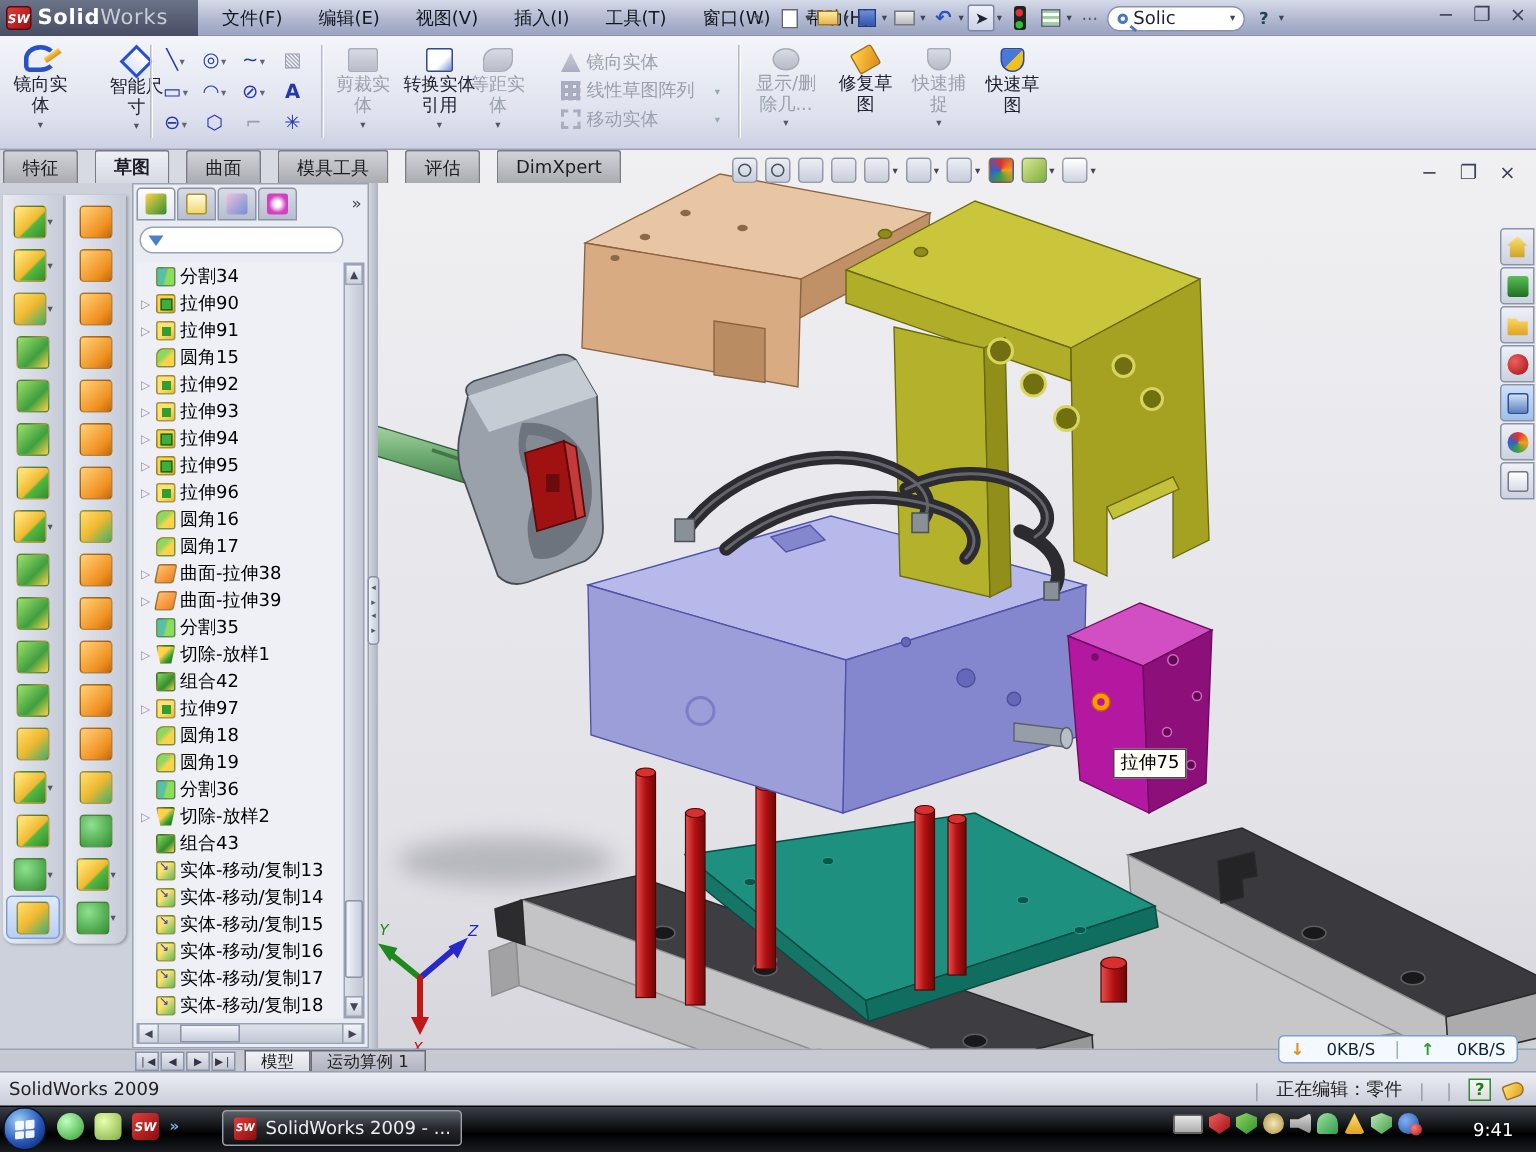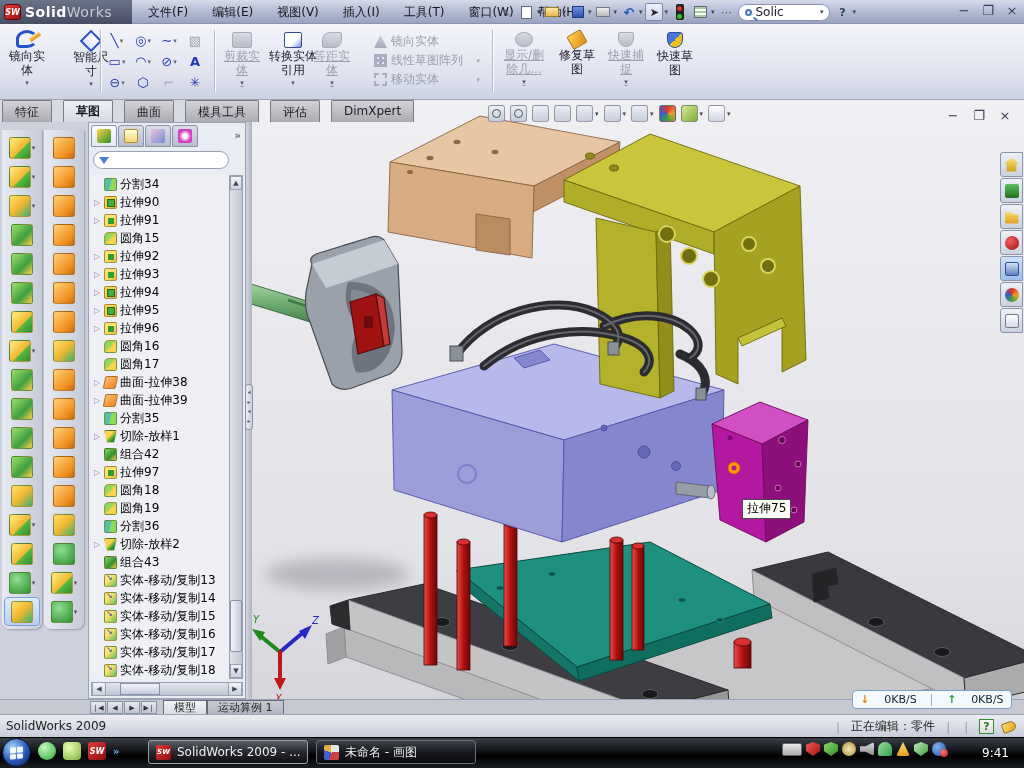--- a/index.html
+++ b/index.html
@@ -40,21 +40,21 @@
   #winbtns { right:4px; top:3px; display:flex; gap:8px; }
   .winb { color:#3a4158; font-size:13px; width:16px; text-align:center; }
 
   
   #ribbon { left:0; top:24px; width:1024px; height:76px;
     background:linear-gradient(#f4f5fa,#dfe2ee 70%,#ccd1e3); border-bottom:1px solid #9aa2ba; }
   .rib-big { position:absolute; top:4px; width:46px; height:66px; text-align:center; color:#223;
     line-height:1.15; padding-top:2px; border-radius:3px; }
   .rib-big .ric { display:block; margin:0 auto 2px; }
   .rib-big .drop { color:#556; font-size:7px; display:block; margin-top:1px; }
-  .rib-gray { color:#9aa0ae;text-decoration:underline; }
+  .rib-gray { color:#9aa0ae; }
   .ric-sketch { width:22px; height:18px; border:3px solid #2850c8; border-radius:50% 50% 50% 4px;
     border-right-color:transparent; position:relative; }
   .ric-sketch::after { content:""; position:absolute; right:-6px; top:2px; width:12px; height:4px;
     background:linear-gradient(#ffd24a,#e08a1a); transform:rotate(-35deg); }
   .ric-dim { width:16px; height:16px; border:2px solid #2850c8; transform:rotate(45deg); margin-top:3px!important;
     background:linear-gradient(#fff,#dfe6ff); }
   .sk-grid { position:absolute; top:6px; display:grid; grid-template-columns:repeat(4,26px);
     grid-auto-rows:21px; color:#2238b0; font-size:13px; }
   .sk-cell { display:flex; align-items:center; justify-content:center; gap:1px; }
   .sk-cell .c8 { font-size:7px; color:#667; }
@@ -985,24 +985,20 @@
     <span class="ql ql-msg"></span>
     <span class="ql ql-media"></span>
     <span class="ql ql-sw">SW</span>
     <span class="ql-more">»</span>
   </div>
   <div id="taskbtns" class="abs">
       <div class="tbtn active">
         <span class="ticn ticn-sw">SW</span>
         <span>SolidWorks 2009 - ...</span>
       </div>
-      <div class="tbtn">
-        <span class="ticn ticn-paint"></span>
-        <span>未命名 - 画图</span>
-      </div>
     </div>
   <div id="tray" class="abs">
     <span class="tri-kbd"></span>
     <span class="tri tri-av"></span>
     <span class="tri tri-sh"></span>
     <span class="tri tri-cert"></span>
     <span class="tri tri-snd"></span>
     <span class="tri tri-net"></span>
     <span class="tri tri-warn"></span>
     <span class="tri tri-def"></span>

